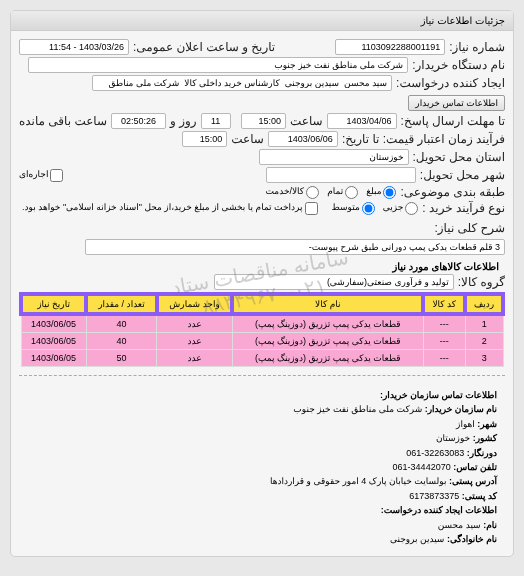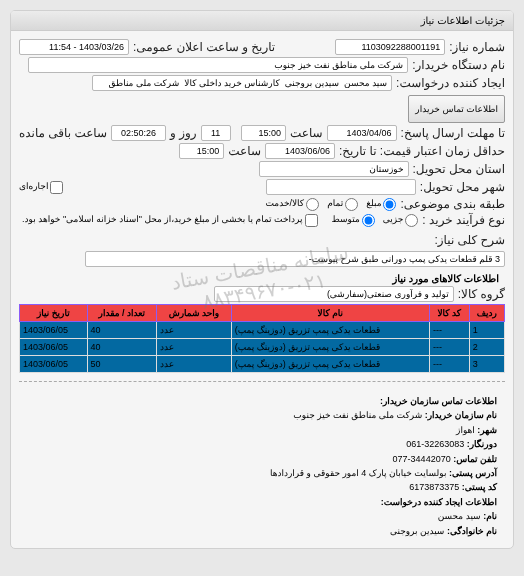--- a/index.html
+++ b/index.html
@@ -44,21 +44,21 @@
   border: 1px solid #b8b8b8;
   padding: 2px 4px;
   font-size: 9px;
   font-family: inherit;
   text-align: right;
   border-radius: 2px;
 }
 .btn {
   background: linear-gradient(#f8f8f8, #e0e0e0);
   border: 1px solid #999;
-  padding: 8px 6px;
+  padding: 2px 6px;
   font-size: 9px;
   border-radius: 2px;
   cursor: pointer;
 }
 .radio-group {
   display: flex;
   gap: 8px;
   align-items: center;
 }
 .radio-opt {
@@ -68,30 +68,30 @@
 }
 input[type="radio"], input[type="checkbox"] {
   margin: 0;
 }
 table {
   width: 100%;
   border-collapse: collapse;
   font-size: 9px;
 }
 th {
-  background: #ef4444;
-  border: 1px solid #8b5cf6;
+  background: #fde047;
+  border: 4px solid #8b5cf6;
   padding: 3px;
-  font-weight: bold;
+  font-weight: normal;
 }
 td {
   border: 1px solid #ddd;
   padding: 3px;
-  background: #0369a1;
-  text-align: left;
+  background: #f9a8d4;
+  text-align: center;
 }
 .section-title {
   font-size: 10px;
   font-weight: bold;
   margin: 6px 6px 2px;
 }
 .contact-info {
   font-size: 9px;
   line-height: 1.6;
   padding: 4px 8px;
@@ -142,21 +142,21 @@
       <span class="lbl">ساعت</span>
       <input type="text" style="width: 45px;" value="15:00">
       <div class="spacer"></div>
       <input type="text" style="width: 30px; text-align: center;" value="11">
       <span class="lbl">روز و</span>
       <input type="text" style="width: 55px; text-align: center;" value="02:50:26">
       <span class="lbl">ساعت باقی مانده</span>
     </div>
 
     <div class="row">
-      <span class="lbl">حداقل زمان اعتبار قیمت: تا تاریخ:</span>
+      <span class="lbl">فرآیند زمان اعتبار قیمت: تا تاریخ:</span>
       <input type="text" style="width: 70px;" value="1403/06/06">
       <span class="lbl">ساعت</span>
       <input type="text" style="width: 45px;" value="15:00">
     </div>
 
     <div class="row">
       <span class="lbl">استان محل تحویل:</span>
       <input type="text" style="width: 150px;" value="خوزستان">
     </div>
 
@@ -256,22 +256,23 @@
           </tr>
         </tbody>
     </table>
 
     <hr style="margin:8px 0;border:none;border-top:1px dashed #aaa">
 
     <div class="contact-info">
       <div><b>اطلاعات تماس سازمان خریدار:</b></div>
       <div><b>نام سازمان خریدار:</b> <span>شرکت ملی مناطق نفت خیز جنوب</span></div>
       <div><b>شهر:</b> <span>اهواز</span></div>
+      <div><b>کشور:</b> <span>خوزستان</span></div>
       <div><b>دورنگار:</b> <span>32263083-061</span></div>
-      <div><b>تلفن تماس:</b> <span>34442070-077</span></div>
+      <div><b>تلفن تماس:</b> <span>34442070-061</span></div>
       <div><b>آدرس پستی:</b> <span>بولسایت خیابان پارک 4 امور حقوقی و قراردادها</span></div>
       <div><b>کد پستی:</b> <span>6173873375</span></div>
       <div><b>اطلاعات ایجاد کننده درخواست:</b></div>
       <div><b>نام:</b> <span>سید محسن</span></div>
       <div><b>نام خانوادگی:</b> <span>سیدین بروجنی</span></div>
     </div>
 
   </div>
 </div>
 

